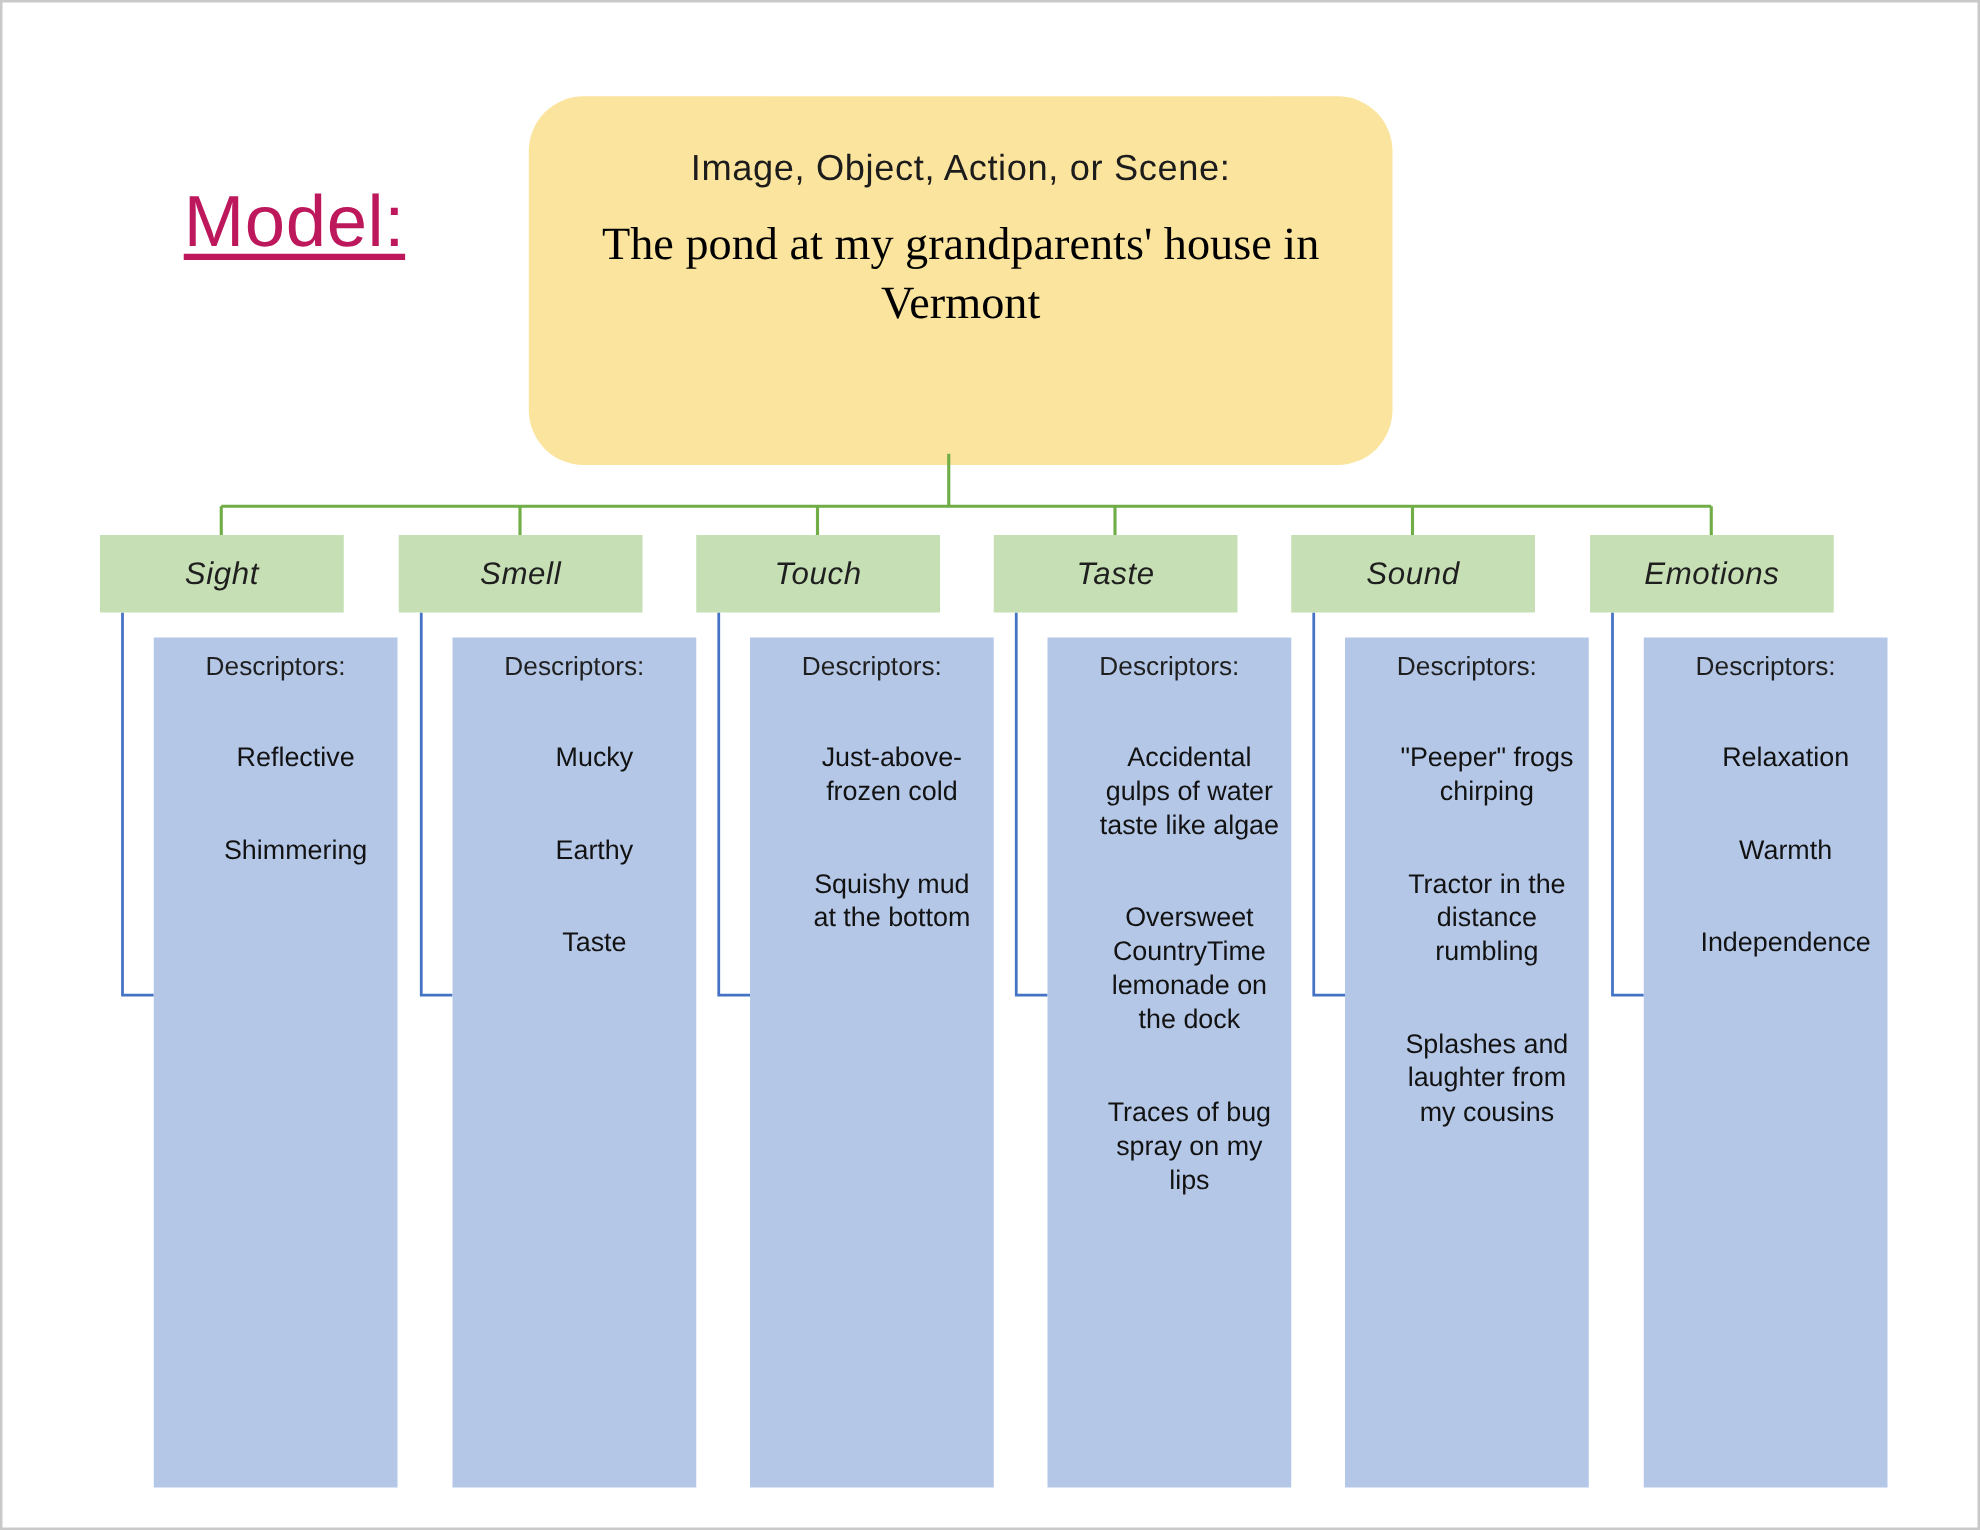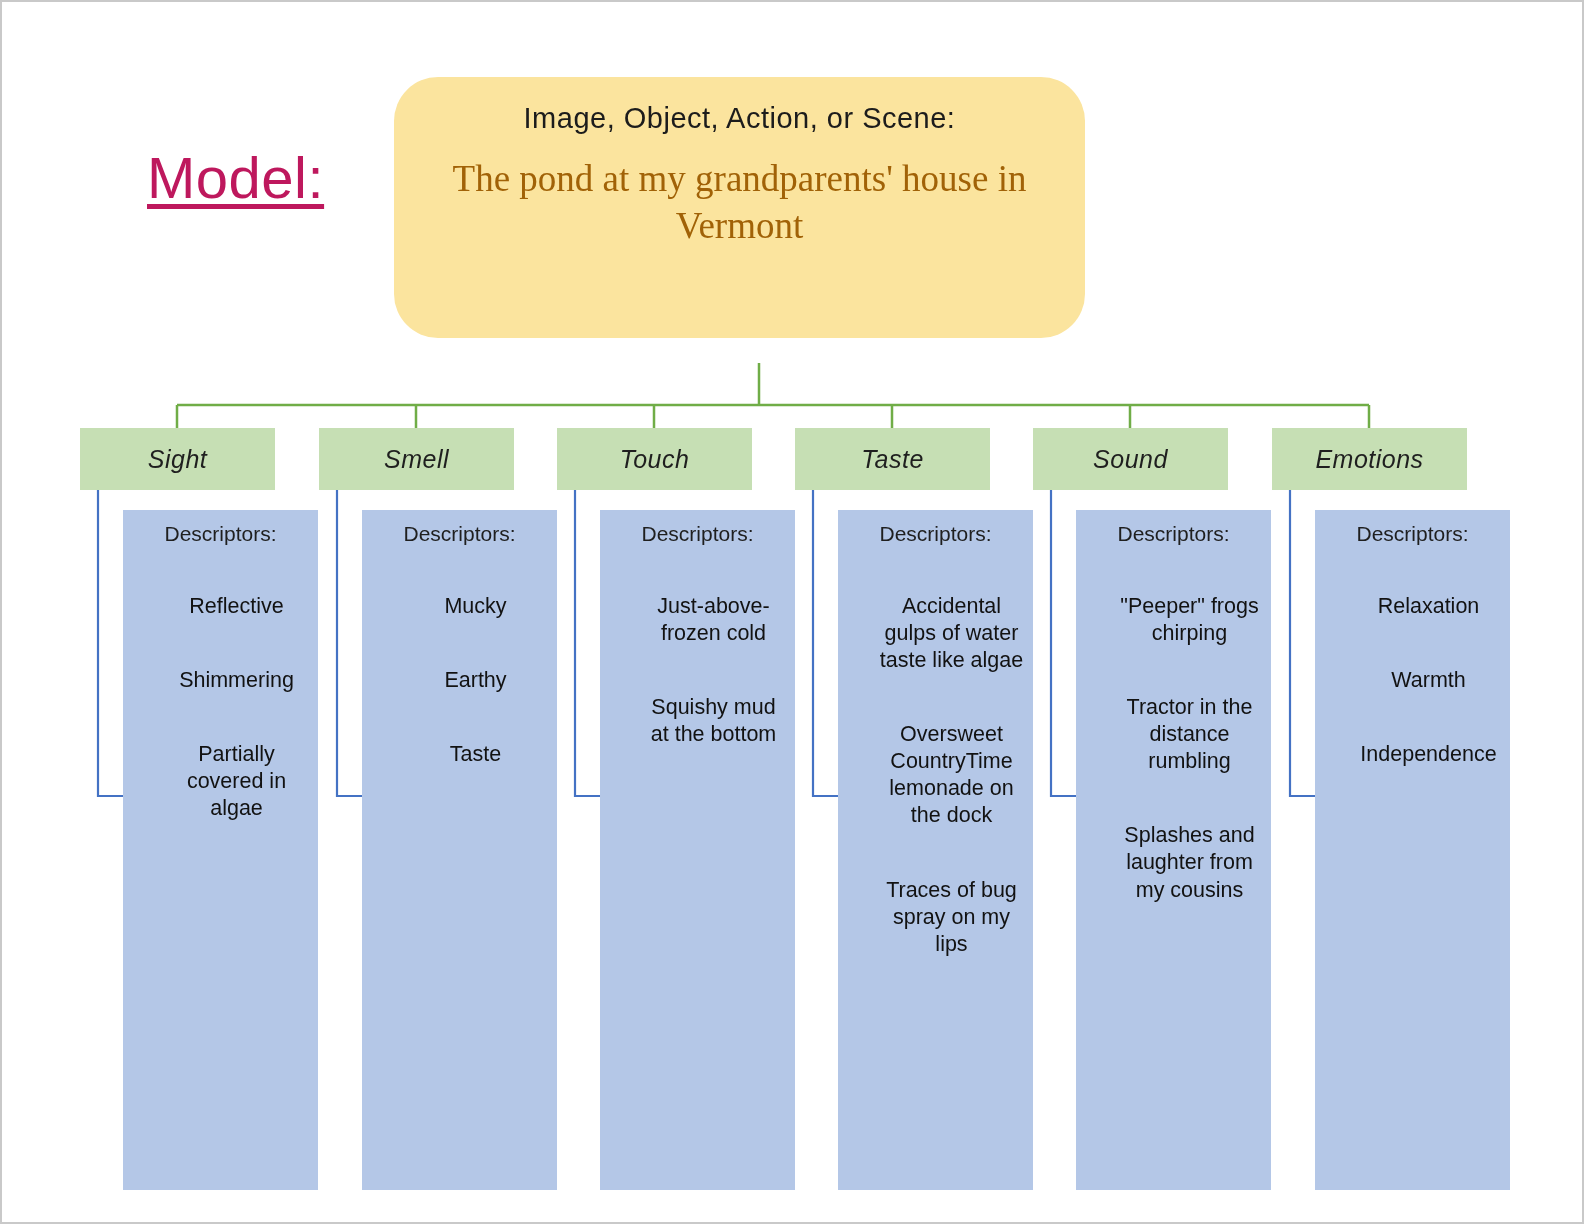--- a/index.html
+++ b/index.html
@@ -21,41 +21,41 @@
     top: 142px;
     font-size: 58px;
     text-decoration: underline;
     text-underline-offset: 6px;
     color: #be185d;
     letter-spacing: 0.5px;
   }
 
   .root-box {
     position: absolute;
-    left: 392px;
+    left: 421px;
     top: 75px;
     width: 691px;
-    height: 261px;
+    height: 295px;
     background: #FBE49E;
     border-radius: 44px;
     box-sizing: border-box;
-    padding: 25px 42px 0 42px;
+    padding: 42px 42px 0 42px;
     text-align: center;
   }
   .root-heading {
     font-size: 29px;
     color: #1c1c1c;
     letter-spacing: 0.5px;
   }
   .root-title {
     margin-top: 21px;
     font-family: "Liberation Serif", serif;
     font-size: 37px;
     line-height: 1.27;
-    color: #a16207;
+    color: #000000;
   }
 
   svg.connectors {
     position: absolute;
     left: 0; top: 0;
     width: 1584px;
     height: 1224px;
     pointer-events: none;
   }
 
@@ -120,21 +120,20 @@
     <path fill="none" stroke="#70AD47" stroke-width="2.5" d="M757 361 V403 M175 403 H1367 M175 403 V426 M414 403 V426 M652 403 V426 M890 403 V426 M1128 403 V426 M1367 403 V426"></path>
     <path fill="none" stroke="#4472C4" stroke-width="2.2" d="M96 488 V794 H121 M335 488 V794 H360 M573 488 V794 H598 M811 488 V794 H836 M1049 488 V794 H1074 M1288 488 V794 H1313"></path>
   </svg>
 
   <div class="column" style="left:78px">
     <div class="sense-header">Sight</div>
     <div class="desc-box">
       <div class="desc-heading">Descriptors:</div>
       <div class="desc-item">Reflective</div>
       <div class="desc-item">Shimmering</div>
-      <div class="desc-item">Partially covered in algae</div>
     </div>
   </div>
 
   <div class="column" style="left:317px">
     <div class="sense-header">Smell</div>
     <div class="desc-box">
       <div class="desc-heading">Descriptors:</div>
       <div class="desc-item">Mucky</div>
       <div class="desc-item">Earthy</div>
       <div class="desc-item">Taste</div>

